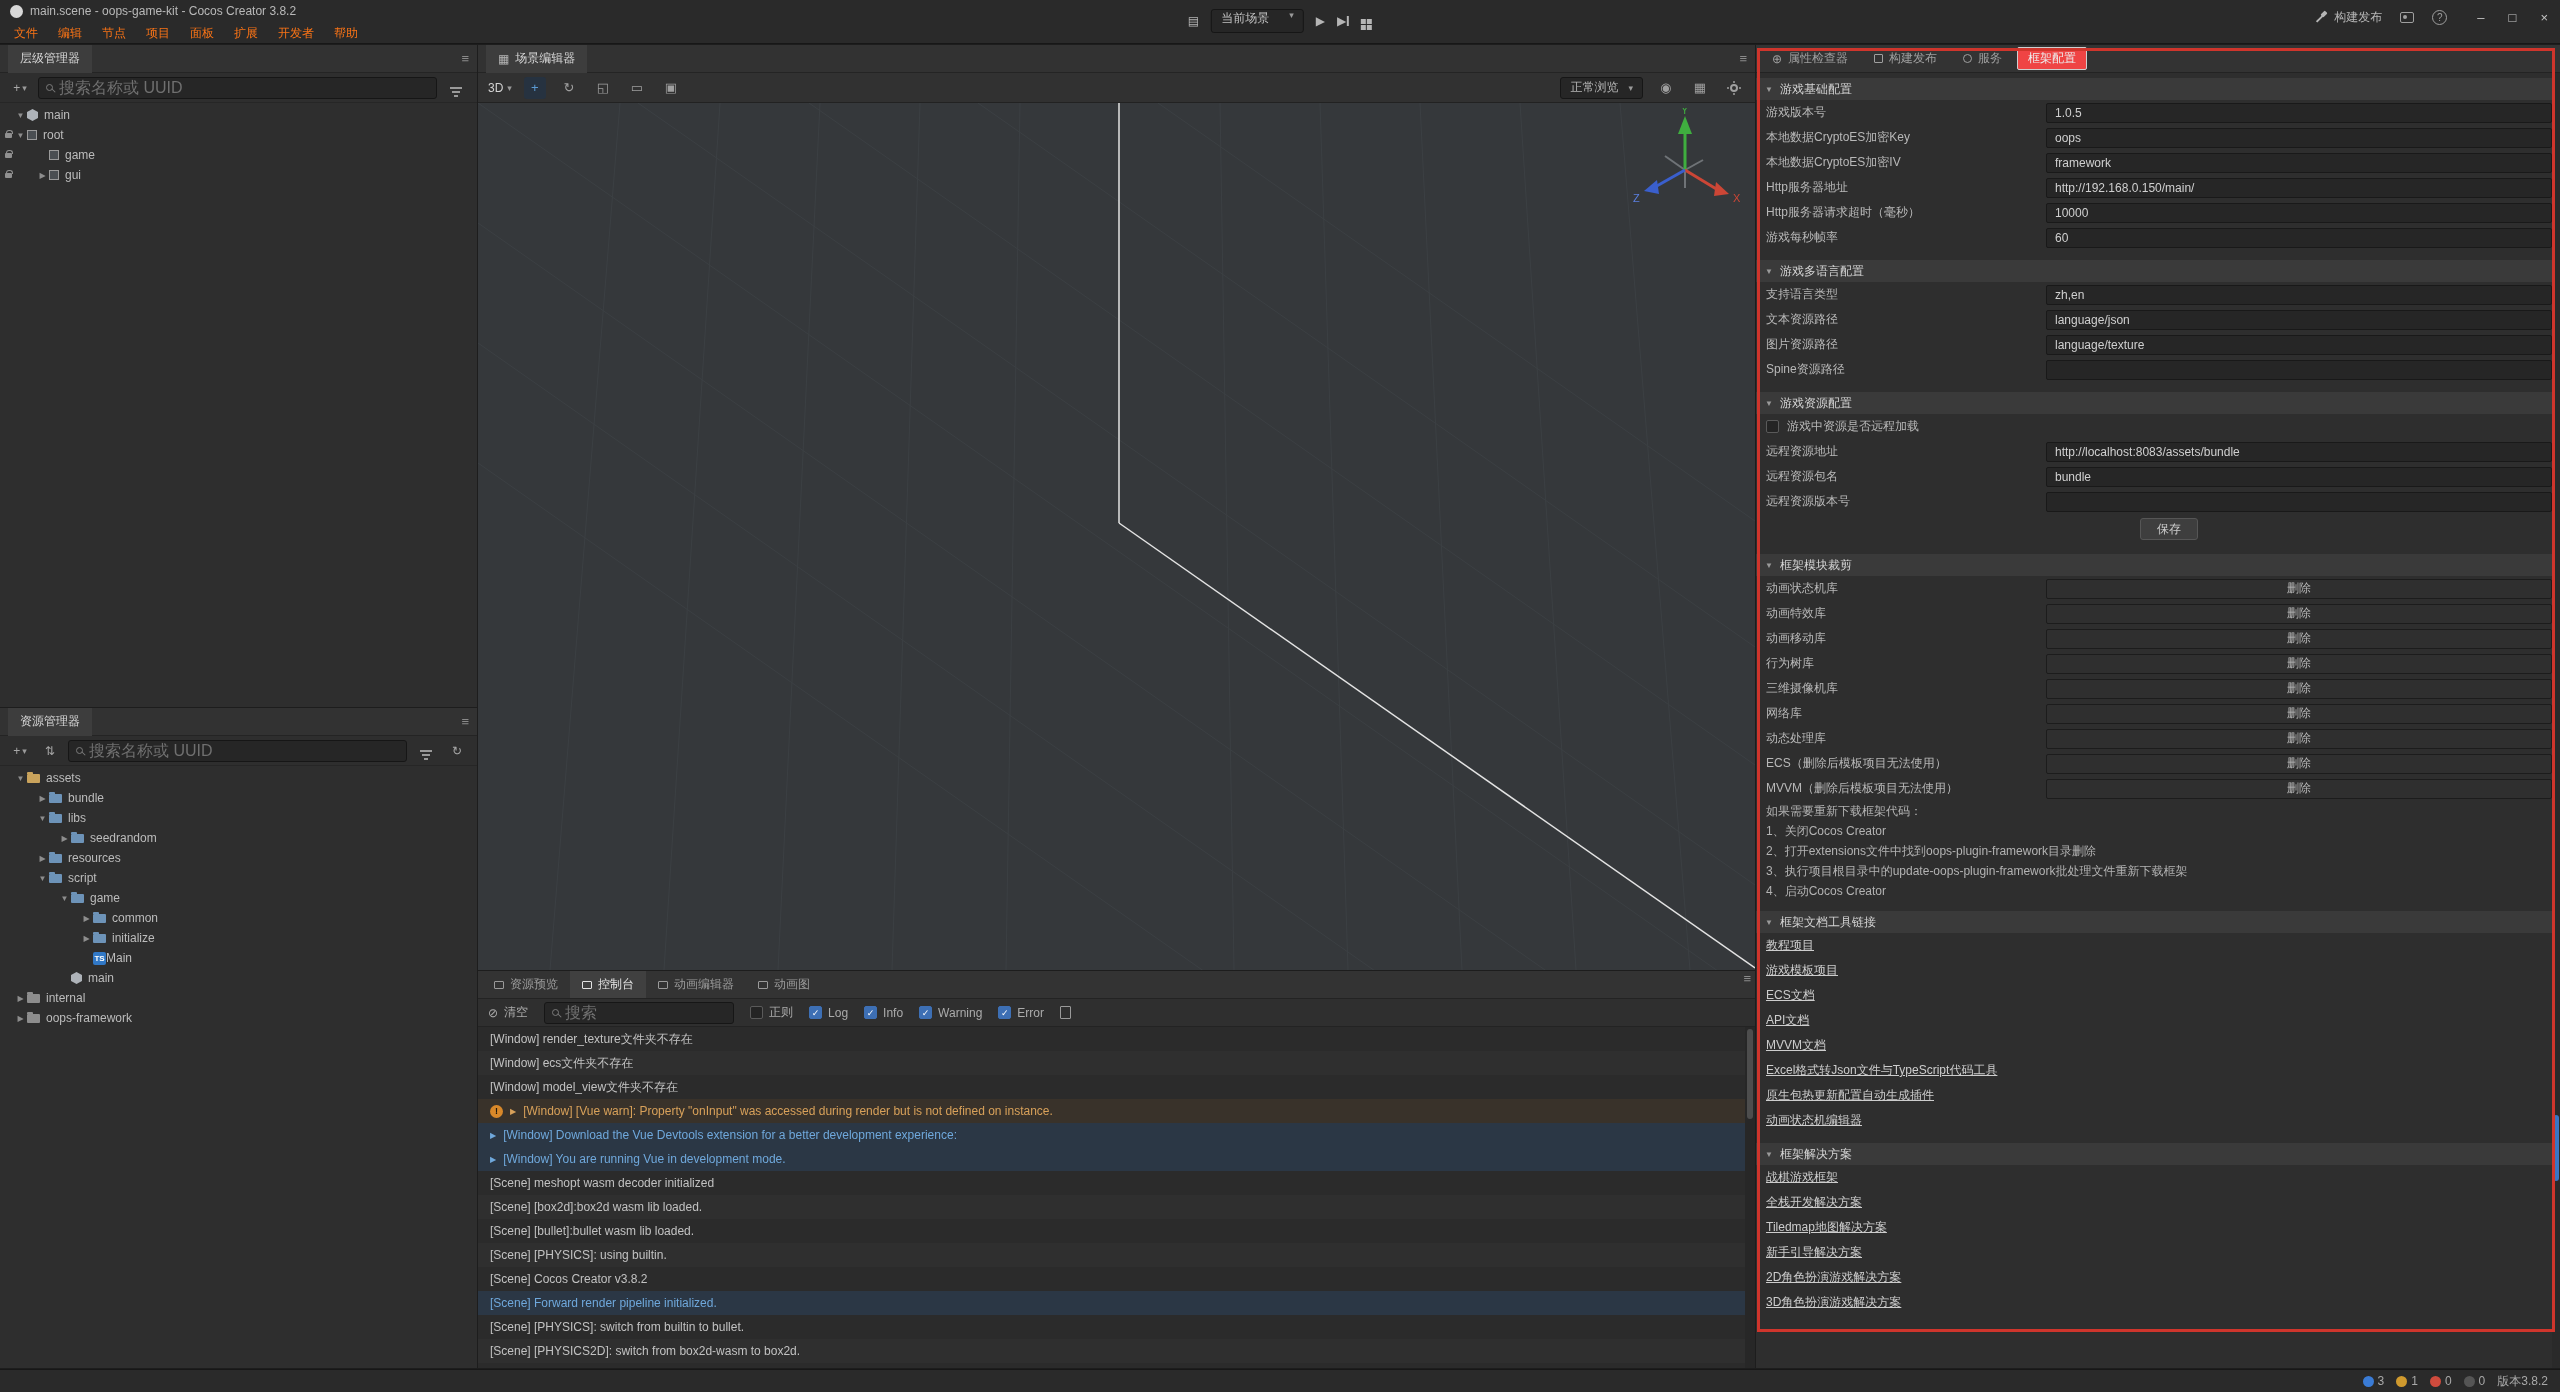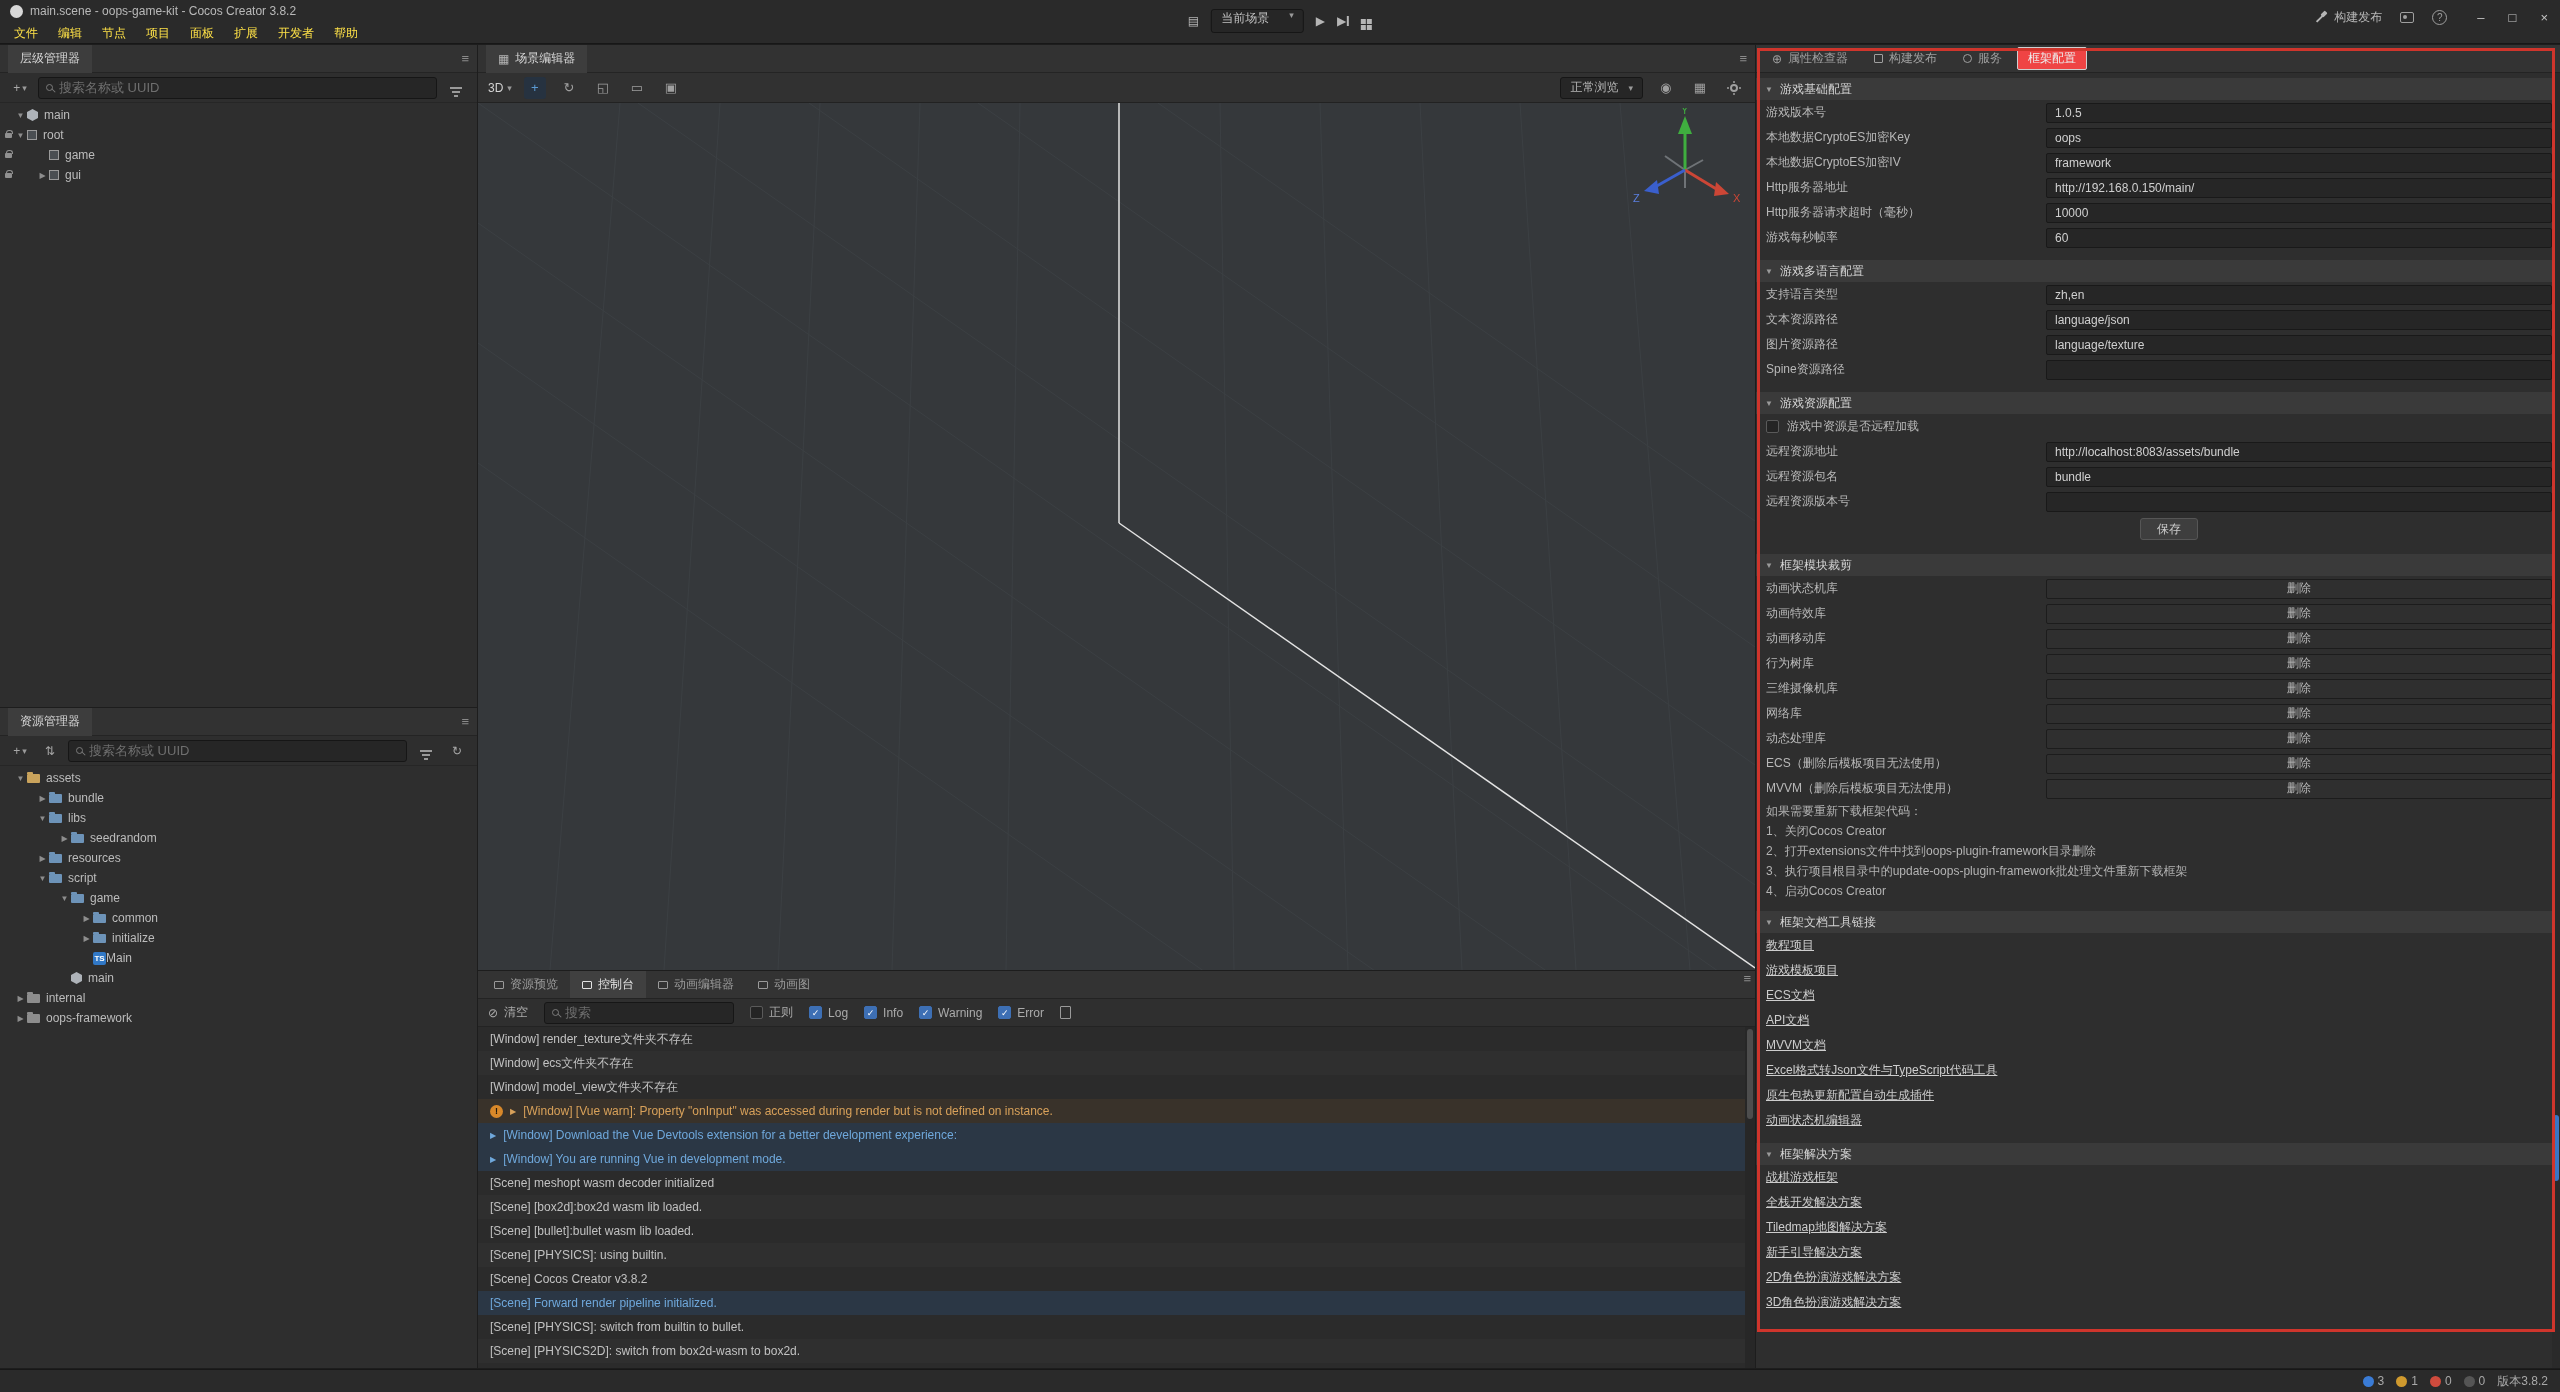--- a/index.html
+++ b/index.html
@@ -5,21 +5,21 @@
   *{margin:0;padding:0;box-sizing:border-box;}
   html,body{width:2560px;height:1392px;}
   body{position:relative;background:#1d1d1d;font-family:"Liberation Sans",sans-serif;font-size:12px;color:#bdbdbd;overflow:hidden;}
 
   
   .titlebar{position:absolute;left:0;top:0;right:0;height:44px;background:#2a2a2a;border-bottom:1px solid #171717;}
   .tl-left{position:absolute;left:10px;top:4px;display:flex;align-items:center;gap:7px;}
   .app-logo{width:13px;height:13px;border-radius:50%;background:#d8d8d8;}
   .win-title{color:#b9b9b9;font-size:12px;white-space:nowrap;}
   .menubar{position:absolute;left:4px;top:22px;display:flex;}
-  .menu-item{padding:3px 10px;color:#fde047;border-radius:3px;}
+  .menu-item{padding:3px 10px;color:#f97316;border-radius:3px;}
   .center-ctl{position:absolute;left:50%;top:9px;transform:translateX(-50%);display:flex;align-items:center;gap:12px;}
   .flat-ico{color:#b5b5b5;display:flex;align-items:center;justify-content:center;}
   .scene-select{height:24px;background:#262626;border:1px solid #161616;border-radius:3px;display:flex;align-items:flex-start;gap:20px;padding:0 9px;color:#c0c0c0;}
   .chev{font-size:9px;color:#9a9a9a;}
   .step-ico{display:flex;align-items:center;gap:1px;color:#b5b5b5;}
   .step-bar{width:2px;height:10px;background:#b5b5b5;}
   .grid-ico{width:5px;height:5px;background:#b5b5b5;box-shadow:6px 0 0 #b5b5b5,0 6px 0 #b5b5b5,6px 6px 0 #b5b5b5;margin-right:6px;}
   .right-ctl{position:absolute;right:12px;top:9px;display:flex;align-items:center;gap:18px;color:#b5b5b5;}
   .build-group{display:flex;align-items:center;gap:7px;}
   .hammer-ico{width:13px;height:13px;position:relative;}
@@ -31,21 +31,21 @@
   .win-btns{display:flex;gap:24px;margin-left:12px;color:#c4c4c4;font-size:13px;}
 
   
   .panel{position:absolute;background:#2e2e2e;display:flex;flex-direction:column;overflow:hidden;}
   .panel-head{height:28px;background:#323232;display:flex;align-items:center;padding:0 8px;color:#cfcfcf;flex:none;border-bottom:1px solid #242424;}
   .head-chip{height:28px;display:flex;align-items:center;gap:6px;background:#3d3d3d;padding:0 12px;color:#d6d6d6;}
   .burger{margin-left:auto;color:#8a8a8a;font-size:13px;}
   .toolbar{height:30px;display:flex;align-items:center;gap:6px;padding:0 8px;background:#2e2e2e;border-bottom:1px solid #262626;flex:none;}
   .tb-btn{height:22px;min-width:24px;padding:0 5px;display:flex;align-items:center;justify-content:center;gap:2px;color:#a8a8a8;border-radius:3px;}
   .searchbox{flex:1;height:22px;background:#262626;border:1px solid #161616;border-radius:3px;display:flex;align-items:center;padding:0 7px;gap:6px;color:#7a7a7a;}
-  .searchbox input{flex:1;min-width:0;background:transparent;border:none;outline:none;color:#14b8a6;font-size:13px;font-family:inherit;}
+  .searchbox input{flex:1;min-width:0;background:transparent;border:none;outline:none;color:#14b8a6;font-size:16px;font-family:inherit;}
   input::placeholder{color:#6f6f6f;}
   .search-ico{width:7px;height:7px;border:1px solid #7a7a7a;border-radius:50%;position:relative;flex:none;}
   .search-ico::after{content:"";position:absolute;width:5px;height:1px;background:#7a7a7a;right:-4px;bottom:-1px;transform:rotate(45deg);}
   .filter-ico{width:12px;height:2px;background:#9a9a9a;position:relative;margin:6px 2px;}
   .filter-ico::before{content:"";position:absolute;top:4px;left:2px;width:8px;height:2px;background:#9a9a9a;}
   .filter-ico::after{content:"";position:absolute;top:8px;left:4px;width:4px;height:2px;background:#9a9a9a;}
 
   
   .tree{flex:1;overflow:hidden;padding-top:2px;}
   .tree-row{height:20px;display:flex;align-items:center;position:relative;color:#bcbcbc;white-space:nowrap;}

